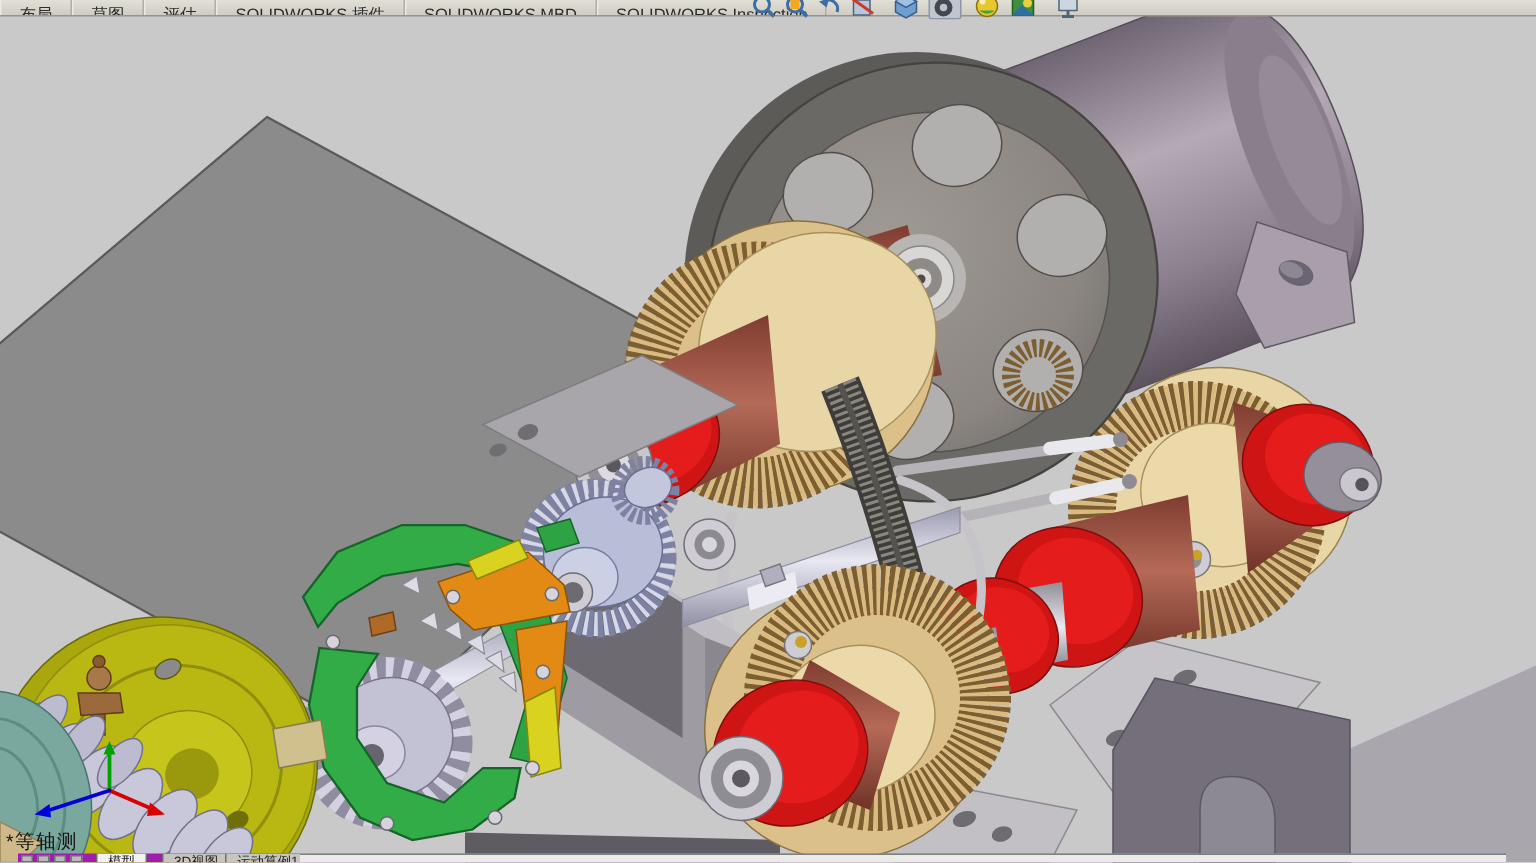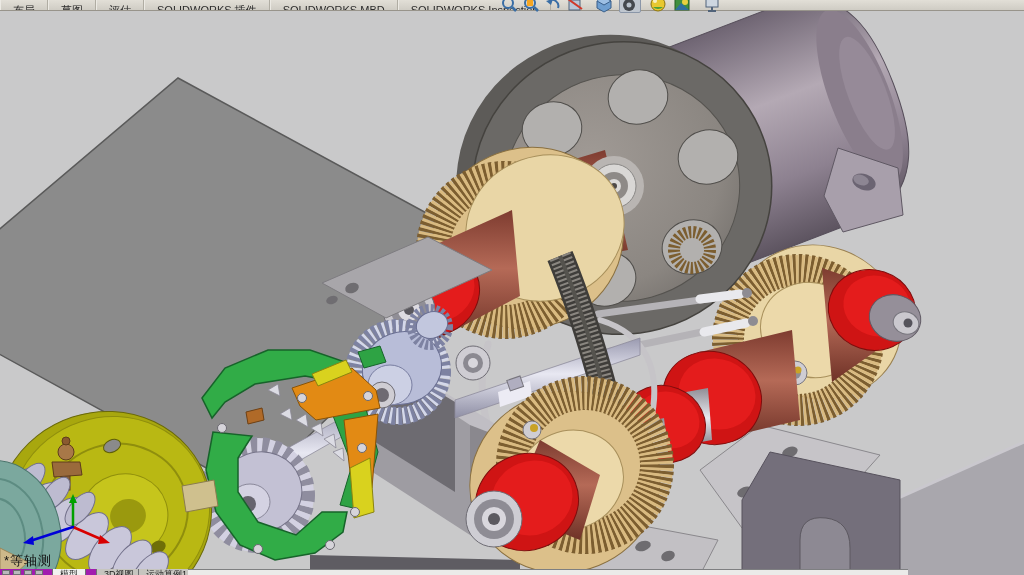--- a/index.html
+++ b/index.html
@@ -14,21 +14,21 @@
   .tab { display:inline-block; height:22px; line-height:22px; margin-top:-11px; padding:0 12px;
          font-size:11px; color:#2b2b2b; border-right:1px solid #b0ad a3;
          border-right:1px solid #b0ada3; border-left:1px solid #eceae4; }
   
   #headsup { position:absolute; left:497px; top:0; width:250px; height:13px; overflow:hidden; z-index:6; }
   .hicon { position:absolute; top:-5px; width:18px; height:18px; }
   .hicon svg { width:18px; height:18px; }
   .pressed { border:1px solid #8a96a8; background:#bfc6cf; border-radius:2px; }
 
   
-  #bottombar { position:absolute; left:0; top:569px; width:908px; height:6px; background:#a21caf;
+  #bottombar { position:absolute; left:12px; top:569px; width:992px; height:6px; background:#a21caf;
                overflow:hidden; z-index:5; }
   .bsq { position:absolute; top:1px; width:8px; height:5px; background:#b9babc; border:1px solid #6f7072; }
   .btab { position:absolute; top:0; height:6px; padding:0 7px; font-size:9px; line-height:11px;
           color:#1c1c1c; border-left:1px solid #6f7072; border-right:1px solid #6f7072; }
   .btab.active { background:#f2f2f0; }
   .btab.idle { background:#c6c5bf;text-align:right; }
   #btrest { position:absolute; top:0; left:188px; right:0; height:6px; background:#ebebe9; border-top:1px solid #7e7f81; }
 
   
   #viewlabel { position:absolute; left:4px; top:552px; font-size:13px; color:#111; z-index:4;

